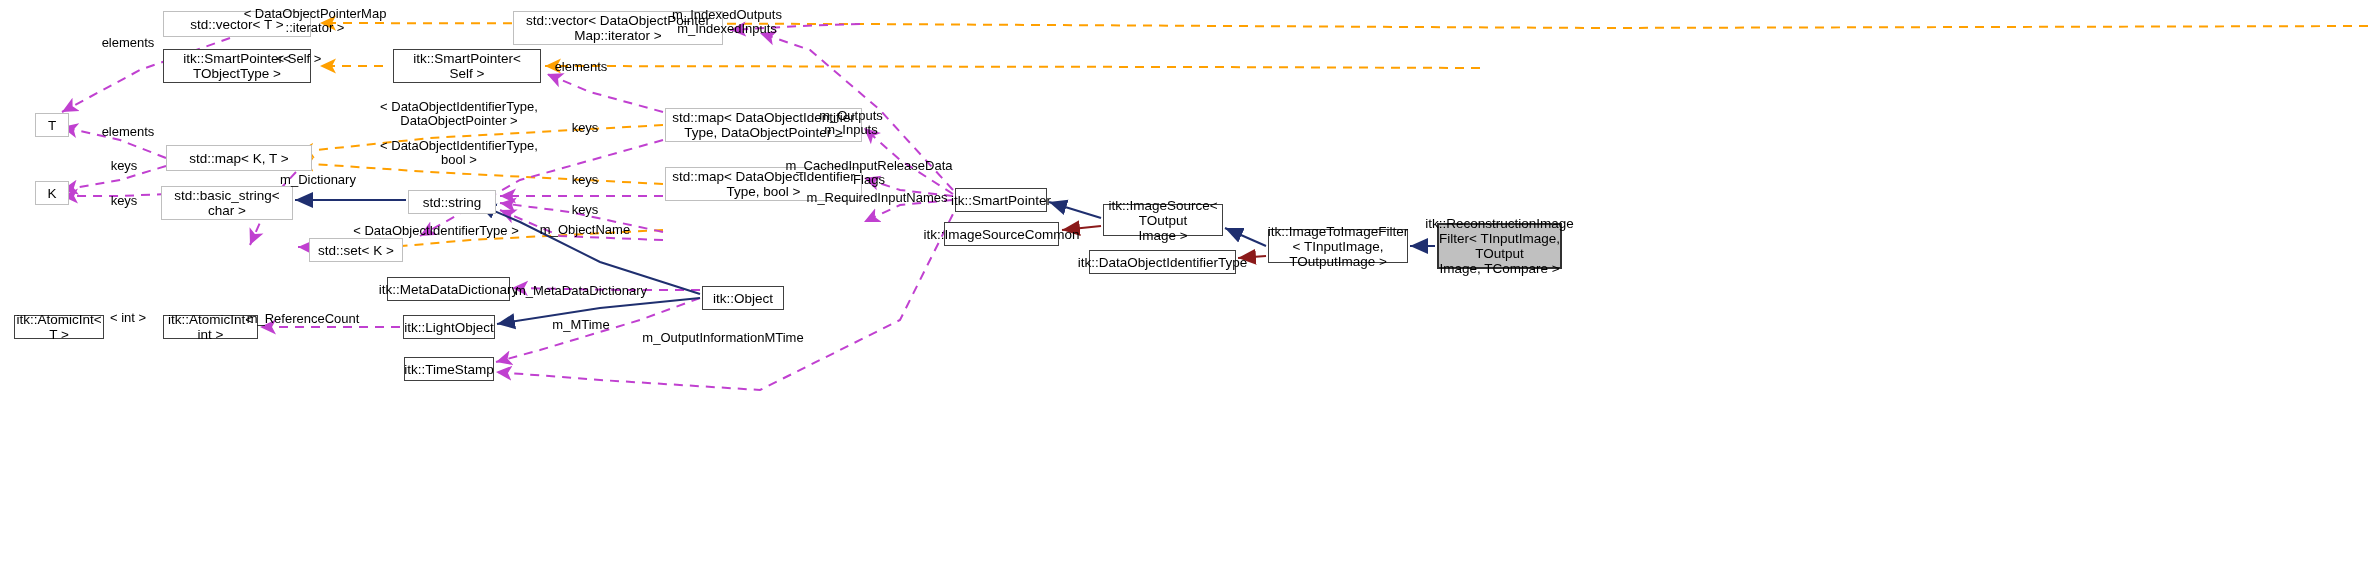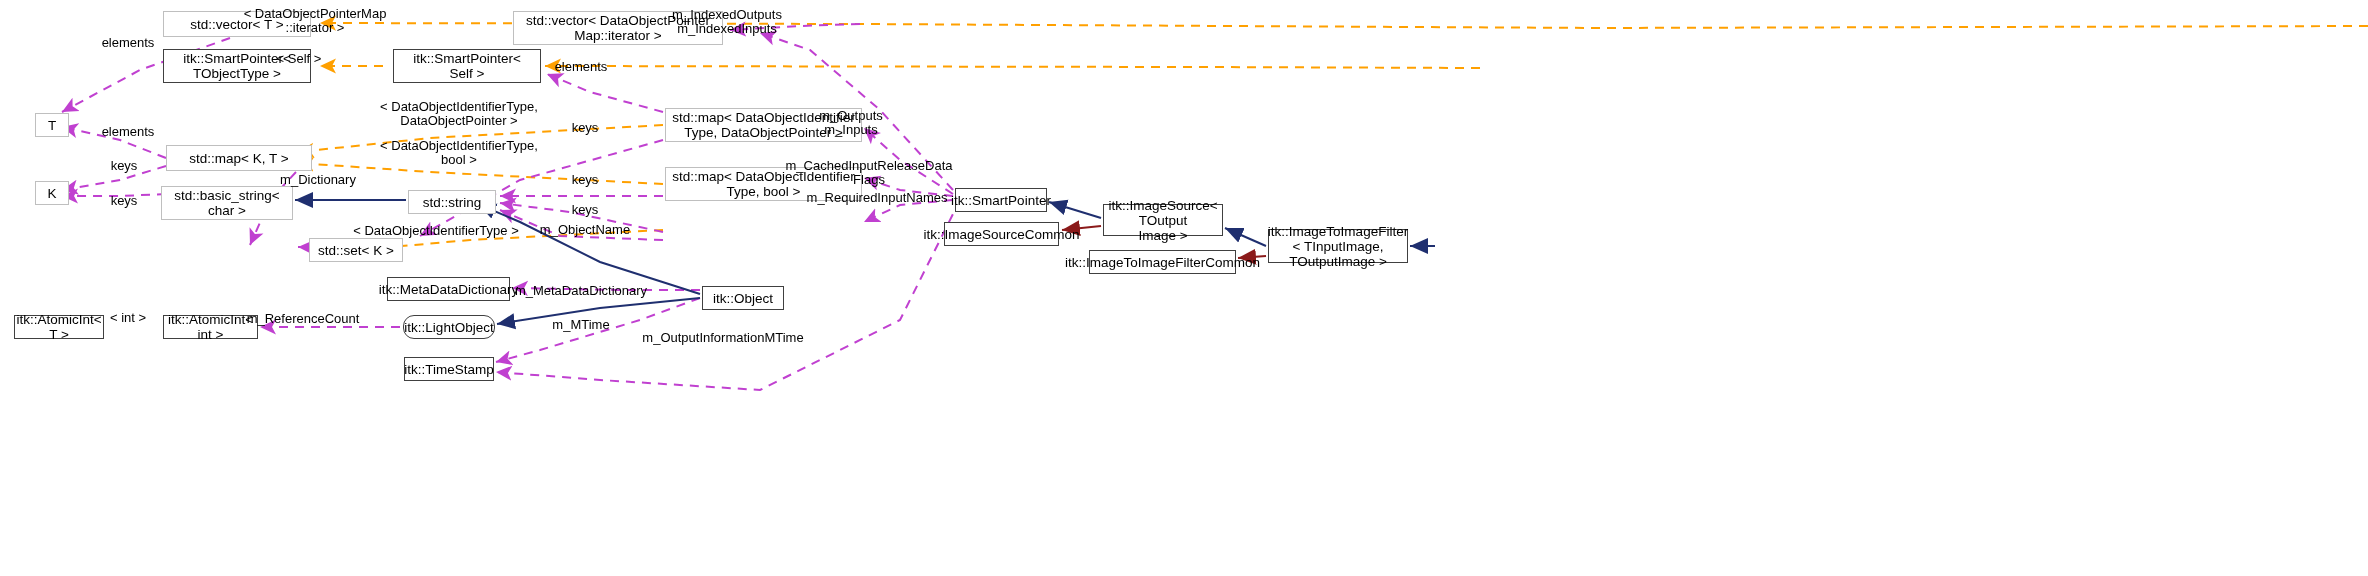--- a/index.html
+++ b/index.html
@@ -98,29 +98,32 @@
   <div class="node n-light" style="left:408px;top:190px;width:88px;height:24px;">std::string</div>
   <div class="node n-light" style="left:281px;top:238px;width:94px;height:24px;margin-left:28px;">std::set&lt; K &gt;</div>
   <div class="node n-light" style="left:665px;top:108px;width:197px;height:34px;">std::map&lt; DataObjectIdentifier
 Type, DataObjectPointer &gt;</div>
   <div class="node n-light" style="left:665px;top:167px;width:197px;height:34px;">std::map&lt; DataObjectIdentifier
 Type, bool &gt;</div>
   <div class="node n-dark" style="left:387px;top:277px;width:123px;height:24px;">itk::MetaDataDictionary</div>
   <div class="node n-dark" style="left:702px;top:286px;width:82px;height:24px;">itk::Object</div>
   <div class="node n-dark" style="left:14px;top:315px;width:90px;height:24px;">itk::AtomicInt&lt; T &gt;</div>
   <div class="node n-dark" style="left:163px;top:315px;width:95px;height:24px;">itk::AtomicInt&lt; int &gt;</div>
-  <div class="node n-dark" style="left:403px;top:315px;width:92px;height:24px;border-radius:11px;">itk::LightObject</div>
+  <div class="node n-dark" style="left:403px;top:315px;width:92px;height:24px;">itk::LightObject</div>
   <div class="node n-dark" style="left:404px;top:357px;width:90px;height:24px;">itk::TimeStamp</div>
   <div class="node n-dark" style="left:955px;top:188px;width:92px;height:24px;">itk::SmartPointer</div>
   <div class="node n-dark" style="left:944px;top:222px;width:115px;height:24px;">itk::ImageSourceCommon</div>
   <div class="node n-dark" style="left:1103px;top:204px;width:120px;height:32px;">itk::ImageSource&lt; TOutput
 Image &gt;</div>
-  <div class="node n-dark" style="left:1089px;top:250px;width:147px;height:24px;">itk::ImageToImageFilterCommon</div>
+  <div class="node n-dark" style="left:1089px;top:250px;width:147px;height:24px;">itk::DataObjectIdentifierType</div>
   <div class="node n-dark" style="left:1268px;top:229px;width:140px;height:34px;">itk::ImageToImageFilter
 &lt; TInputImage, TOutputImage &gt;</div>
+  <div class="node n-self" style="left:1437px;top:223px;width:125px;height:46px;">itk::ReconstructionImage
+Filter&lt; TInputImage, TOutput
+Image, TCompare &gt;</div>
 
   <div class="elabel" style="left:315px;top:14px;margin-top:7px;">&lt; DataObjectPointerMap
 ::iterator &gt;</div>
   <div class="elabel" style="left:128px;top:43px;">elements</div>
   <div class="elabel" style="left:299px;top:59px;">&lt; Self &gt;</div>
   <div class="elabel" style="left:727px;top:22px;">m_IndexedOutputs
 m_IndexedInputs</div>
   <div class="elabel" style="left:581px;top:67px;">elements</div>
   <div class="elabel" style="left:459px;top:114px;">&lt; DataObjectIdentifierType,
 DataObjectPointer &gt;</div>

